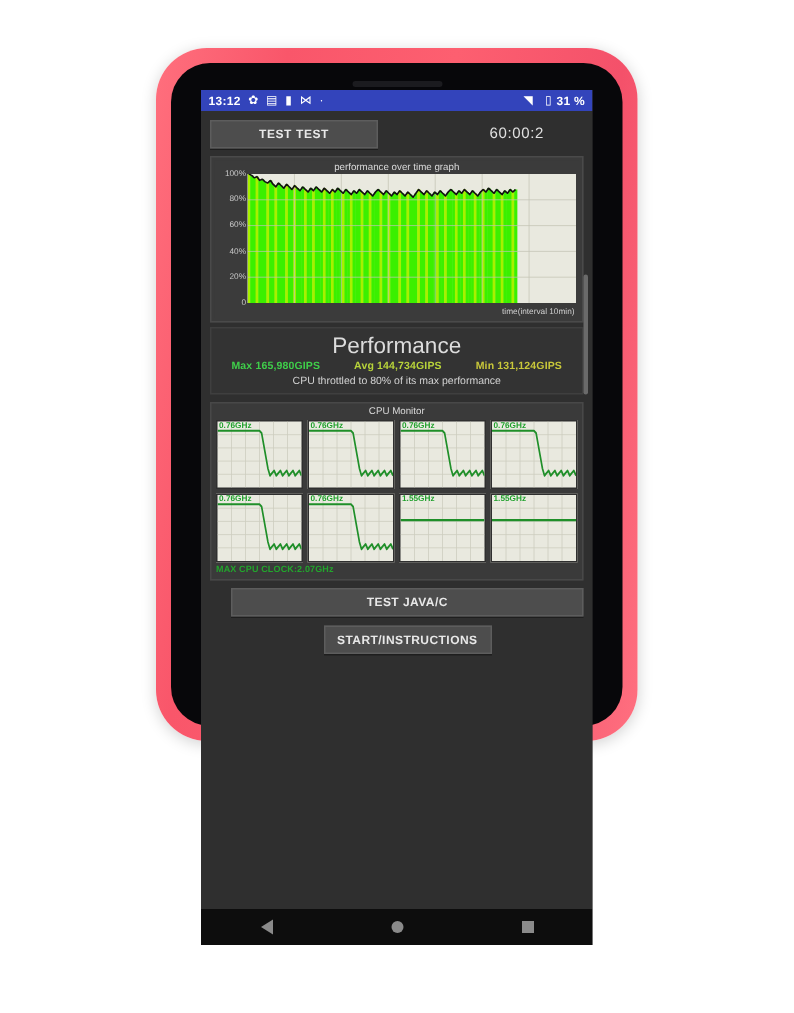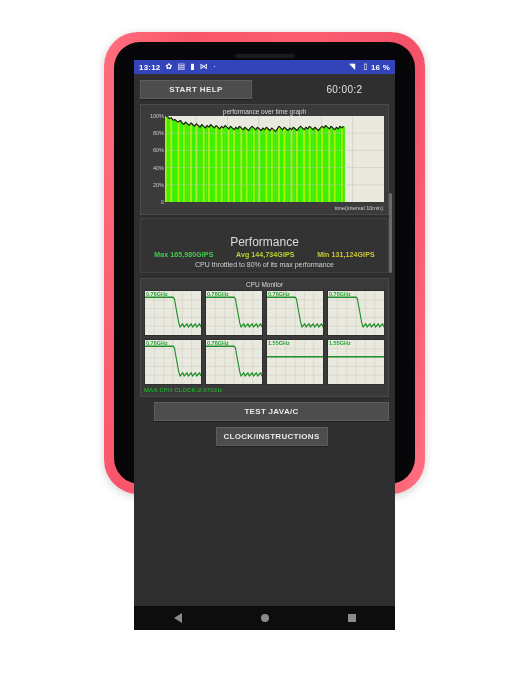--- a/index.html
+++ b/index.html
@@ -116,21 +116,21 @@
     position:absolute;right:3px;bottom:1px;
     color:#cfcfcf;font-size:5.5px;
   }
 
   
   #perf-stats{
     margin:3px 6px 0 6px;
     background:#333333;border:1px solid #3f3f3f;
     padding:3px 2px 4px 2px;text-align:center;
   }
-  #perf-stats-title{color:#dcdcdc;font-size:12px;margin-bottom:2px;margin-top:13px;}
+  #perf-stats-title{color:#dcdcdc;font-size:15px;margin-bottom:2px;}
   #perf-stats-row{display:flex;justify-content:space-around;align-items:center;}
   .stat-val{font-size:7px;font-weight:bold;letter-spacing:.1px;}
   #throttle-note{color:#d2d2d2;font-size:7px;margin-top:3px;}
 
   
   #cpu-monitor-panel{
     margin:5px 6px 0 6px;
     background:#3a3a3a;border:1px solid #484848;
     padding:2px 3px 3px 3px;position:relative;
   }
@@ -203,28 +203,28 @@
           <span id="status-time">13:12</span>
           <span class="status-icon">✿</span>
           <span class="status-icon">▤</span>
           <span class="status-icon">▮</span>
           <span class="status-icon">⋈</span>
           <span class="status-icon">·</span>
         </div>
         <div id="status-right">
           <span class="status-icon">◥</span>
           <span class="status-icon">▯</span>
-          <span id="battery-percent">16 %</span>
+          <span id="battery-percent">31 %</span>
         </div>
       </div>
 
       <div id="app-body">
 
         <div id="top-controls">
-          <div id="start-test-button">START HELP</div>
+          <div id="start-test-button">TEST TEST</div>
           <div id="timer-readout">60:00:2</div>
         </div>
 
         <div id="perf-panel">
           <div id="perf-graph-wrap">
             <div id="perf-graph-title">performance over time graph</div>
 
             <div class="y-tick" style="top:9px">100%</div>
             <div class="y-tick" style="top:26px">80%</div>
             <div class="y-tick" style="top:43px">60%</div>
@@ -488,21 +488,21 @@
               </div>
             </div>
           <div id="max-cpu-clock">MAX CPU CLOCK:2.07GHz</div>
           <div id="cpu-scrollbar"></div>
         </div>
 
         <div id="bottom-buttons">
           <div id="button-row">
             <div class="app-button" id="test-java-c-button">TEST JAVA/C</div>
           </div>
-          <div class="app-button" id="help-instructions-button">CLOCK/INSTRUCTIONS</div>
+          <div class="app-button" id="help-instructions-button">START/INSTRUCTIONS</div>
         </div>
 
       </div>
 
       <div id="nav-bar">
         <div class="nav-glyph">
             <div id="nav-back-icon"></div>
           </div>
         <div class="nav-glyph">
             <div id="nav-home-icon"></div>

